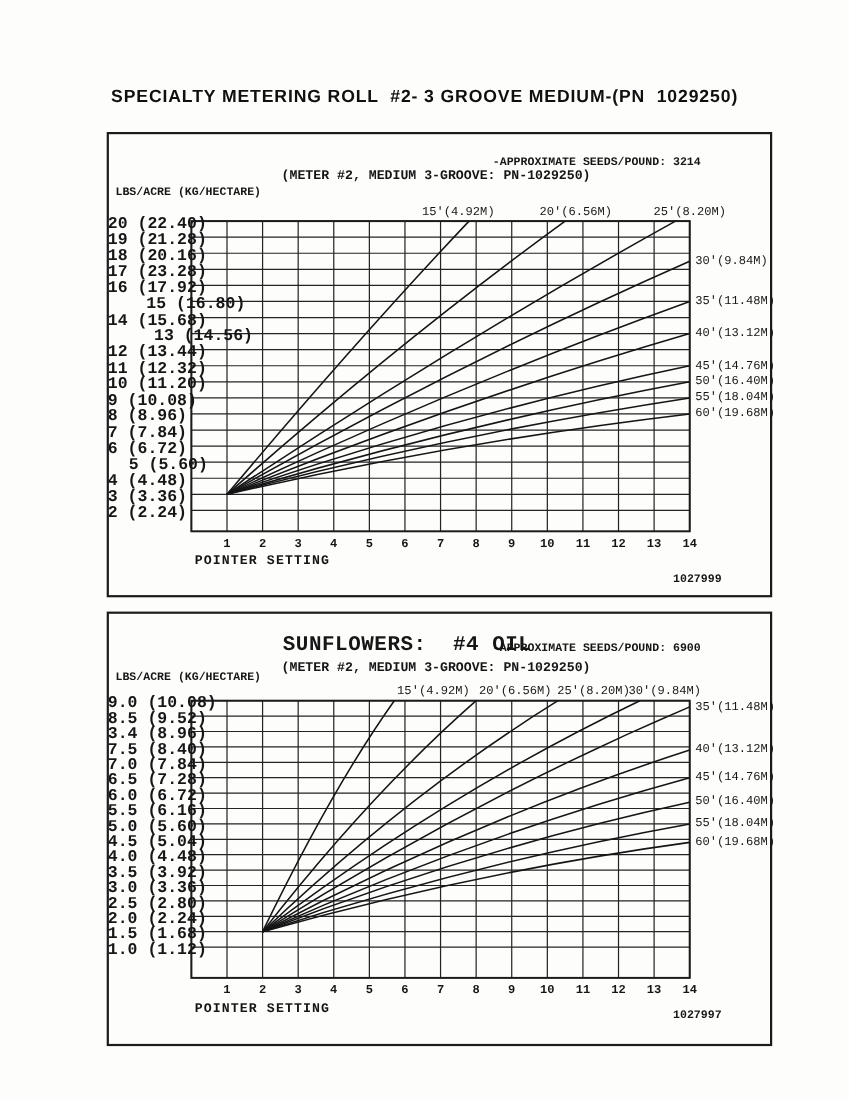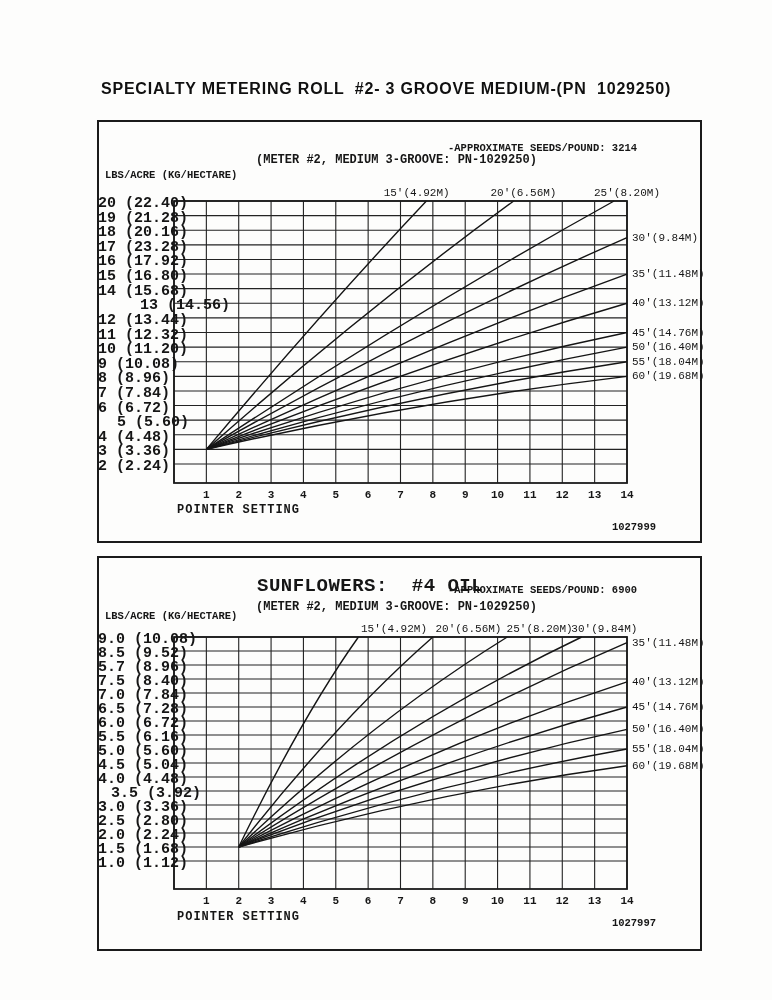--- a/index.html
+++ b/index.html
@@ -68,21 +68,21 @@
         <path d="M107.35714285714286 327.3937823834197Q317.67857142857144 254.33678756476684 528 210.50259067357513" stroke="#151515" stroke-width="1.4" fill="none"></path>
         <path d="M107.35714285714286 327.3937823834197Q317.67857142857144 264.56476683937825 528 225.11398963730568" stroke="#151515" stroke-width="1.4" fill="none"></path>
         <path d="M107.35714285714286 327.3937823834197Q317.67857142857144 271.87046632124344 528 239.7253886010363" stroke="#151515" stroke-width="1.4" fill="none"></path>
         <path d="M107.35714285714286 327.3937823834197Q317.67857142857144 279.1761658031088 528 254.33678756476684" stroke="#151515" stroke-width="1.4" fill="none"></path>
       </svg>
       <div class="ytick" style="left: -1px; top: 73px;">20 (22.40)</div>
       <div class="ytick" style="left: -1px; top: 87.6114px;">19 (21.28)</div>
       <div class="ytick" style="left: -1px; top: 102.223px;">18 (20.16)</div>
       <div class="ytick" style="left: -1px; top: 116.834px;">17 (23.28)</div>
       <div class="ytick" style="left: -1px; top: 131.446px;">16 (17.92)</div>
-      <div class="ytick" style="left: -1px; top: 146.057px;">15 (16.80)</div>
+      <div class="ytick" style="left: -1px; top: 146.057px; padding-left: 35px;">15 (16.80)</div>
       <div class="ytick" style="left: -1px; top: 160.668px;">14 (15.68)</div>
       <div class="ytick" style="left: -1px; top: 175.28px; padding-left: 42px;">13 (14.56)</div>
       <div class="ytick" style="left: -1px; top: 189.891px;">12 (13.44)</div>
       <div class="ytick" style="left: -1px; top: 204.503px;">11 (12.32)</div>
       <div class="ytick" style="left: -1px; top: 219.114px;">10 (11.20)</div>
       <div class="ytick" style="left: -1px; top: 233.725px;">9 (10.08)</div>
       <div class="ytick" style="left: -1px; top: 248.337px;">8 (8.96)</div>
       <div class="ytick" style="left: -1px; top: 262.948px;">7 (7.84)</div>
       <div class="ytick" style="left: -1px; top: 277.56px;">6 (6.72)</div>
       <div class="ytick" style="left: -1px; top: 292.171px; margin-left: 19px;">5 (5.60)</div>
@@ -133,30 +133,30 @@
         <path d="M139.71428571428572 289Q304.7357142857143 164.40000000000003 482.7 79" stroke="#151515" stroke-width="1.4" fill="none"></path>
         <path d="M139.71428571428572 289Q333.8571428571428 167.20000000000002 528 84.59999999999998" stroke="#151515" stroke-width="1.4" fill="none"></path>
         <path d="M139.71428571428572 289Q333.8571428571428 186.80000000000007 528 123.79999999999998" stroke="#151515" stroke-width="1.4" fill="none"></path>
         <path d="M139.71428571428572 289Q333.8571428571428 202.2 528 149" stroke="#151515" stroke-width="1.4" fill="none"></path>
         <path d="M139.71428571428572 289Q333.8571428571428 213.39999999999998 528 171.39999999999998" stroke="#151515" stroke-width="1.4" fill="none"></path>
         <path d="M139.71428571428572 289Q333.8571428571428 226 528 191" stroke="#151515" stroke-width="1.4" fill="none"></path>
         <path d="M139.71428571428572 289Q333.8571428571428 234.39999999999998 528 207.79999999999998" stroke="#151515" stroke-width="1.4" fill="none"></path>
       </svg>
       <div class="ytick" style="left: -1px; top: 73px;">9.0 (10.08)</div>
       <div class="ytick" style="left: -1px; top: 87px;">8.5 (9.52)</div>
-      <div class="ytick" style="left: -1px; top: 101px;">5.7 (8.96)</div>
+      <div class="ytick" style="left: -1px; top: 101px;">3.4 (8.96)</div>
       <div class="ytick" style="left: -1px; top: 115px;">7.5 (8.40)</div>
       <div class="ytick" style="left: -1px; top: 129px;">7.0 (7.84)</div>
       <div class="ytick" style="left: -1px; top: 143px;">6.5 (7.28)</div>
       <div class="ytick" style="left: -1px; top: 157px;">6.0 (6.72)</div>
       <div class="ytick" style="left: -1px; top: 171px;">5.5 (6.16)</div>
       <div class="ytick" style="left: -1px; top: 185px;">5.0 (5.60)</div>
       <div class="ytick" style="left: -1px; top: 199px;">4.5 (5.04)</div>
       <div class="ytick" style="left: -1px; top: 213px;">4.0 (4.48)</div>
-      <div class="ytick" style="left: -1px; top: 227px; padding-left: 13px;">3.5 (3.92)</div>
+      <div class="ytick" style="left: -1px; top: 227px;">3.5 (3.92)</div>
       <div class="ytick" style="left: -1px; top: 241px;">3.0 (3.36)</div>
       <div class="ytick" style="left: -1px; top: 255px;">2.5 (2.80)</div>
       <div class="ytick" style="left: -1px; top: 269px;">2.0 (2.24)</div>
       <div class="ytick" style="left: -1px; top: 283px;">1.5 (1.68)</div>
       <div class="ytick" style="left: -1px; top: 297px;">1.0 (1.12)</div>
       <div class="xtick" style="left: 96.3571px; top: 337px;">1</div>
       <div class="xtick" style="left: 128.714px; top: 337px;">2</div>
       <div class="xtick" style="left: 161.071px; top: 337px;">3</div>
       <div class="xtick" style="left: 193.429px; top: 337px;">4</div>
       <div class="xtick" style="left: 225.786px; top: 337px;">5</div>

